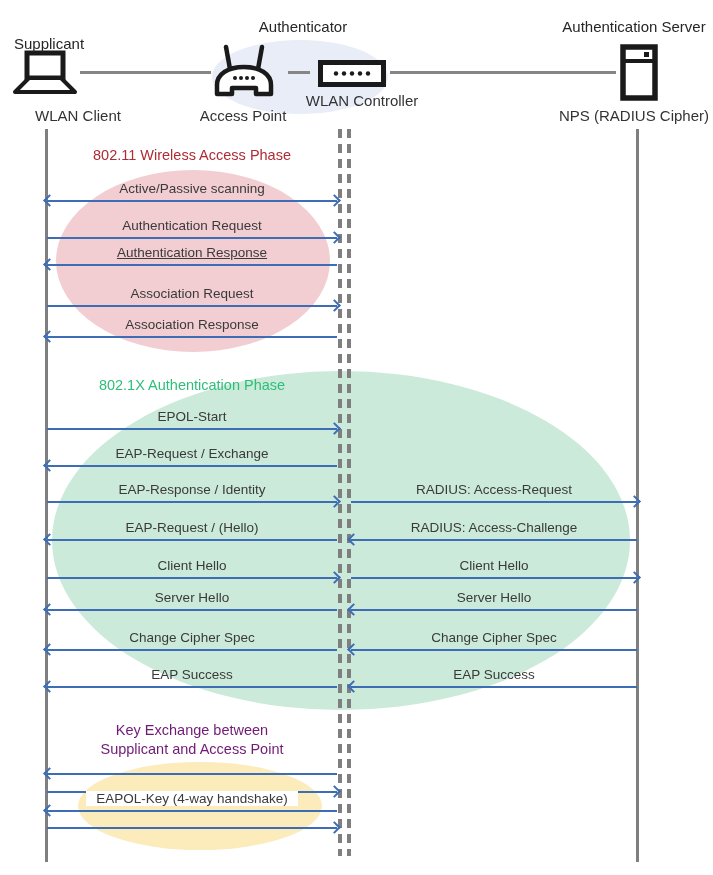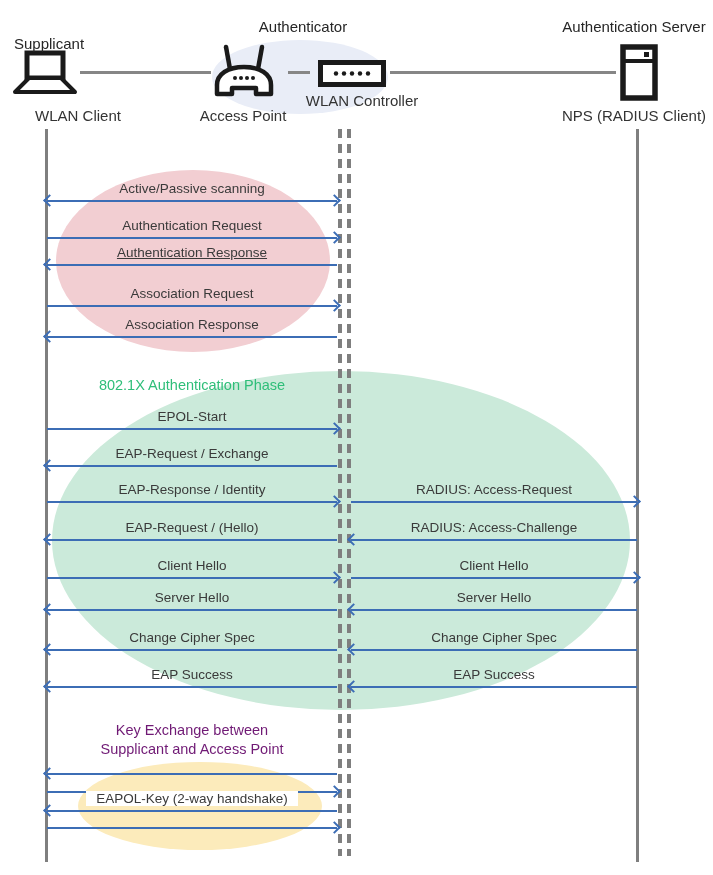--- a/index.html
+++ b/index.html
@@ -77,31 +77,32 @@
 
   <svg class="icon" style="left:620px;top:44px;" width="38" height="57" viewBox="0 0 38 57">
     <rect x="3" y="3" width="32" height="51" fill="#fff" stroke="#1a1a1a" stroke-width="5.5"></rect>
     <line x1="4" y1="17" x2="34" y2="17" stroke="#1a1a1a" stroke-width="4"></line>
     <rect x="24" y="8" width="5" height="5" fill="#1a1a1a"></rect>
   </svg>
 
   <div class="node-label" style="left:0px;top:107px;width:100px;padding-left:28px;">WLAN Client</div>
   <div class="node-label" style="left:173px;top:107px;width:140px;">Access Point</div>
   <div class="node-label" style="left:292px;top:92px;width:140px;">WLAN Controller</div>
-  <div class="node-label" style="left:559px;top:107px;width:150px;">NPS (RADIUS Client)</div>
+  <div class="node-label" style="left:559px;top:107px;width:150px;">NPS (RADIUS Cipher)</div>
 
   <div class="lifeline" style="left:45px;"></div>
   <div class="dashline" style="left:338px;"></div>
   <div class="dashline" style="left:347px;"></div>
   <div class="lifeline" style="left:636px;"></div>
 
   <div class="ellipse ellipse-pink" style="background: rgb(242, 206, 210);"></div>
   <div class="ellipse ellipse-green" style="background: rgb(203, 234, 218);"></div>
   <div class="ellipse ellipse-yellow" style="background: rgb(252, 235, 187);"></div>
 
+  <div class="phase-title" style="top: 146px; color: rgb(175, 43, 53);">802.11 Wireless Access Phase</div>
   <div class="phase-title" style="top: 376px; color: rgb(47, 190, 121);">802.1X Authentication Phase</div>
   <div class="phase-title" style="top: 721px; color: #701a75;">Key Exchange between
 Supplicant and Access Point</div>
 
   <div id="messages">
       <div class="msg-line" style="left: 47px; width: 290px; top: 200px;">
         <span class="ah ah-r"></span>
         <span class="ah ah-l"></span>
       </div>
       <div class="msg-label" style="left: 47px; width: 290px; top: 180px;"><span>Active/Passive scanning</span></div>
@@ -179,19 +180,19 @@
       <div class="msg-label" style="left: 351px; width: 286px; top: 666px;"><span>EAP Success</span></div>
       <div class="msg-line" style="left: 47px; width: 290px; top: 773px;">
         <span class="ah ah-l"></span>
       </div>
       <div class="msg-line" style="left: 47px; width: 290px; top: 791px;">
         <span class="ah ah-r"></span>
       </div>
       <div class="msg-line" style="left: 47px; width: 290px; top: 810px;">
         <span class="ah ah-l"></span>
       </div>
-      <div class="msg-label boxed" style="left: 47px; width: 290px; top: 790px;"><span>EAPOL-Key (2-way handshake)</span></div>
+      <div class="msg-label boxed" style="left: 47px; width: 290px; top: 790px;"><span>EAPOL-Key (4-way handshake)</span></div>
       <div class="msg-line" style="left: 47px; width: 290px; top: 827px;">
         <span class="ah ah-r"></span>
       </div>
     </div>
 
 </div>
 
 </body></html>

